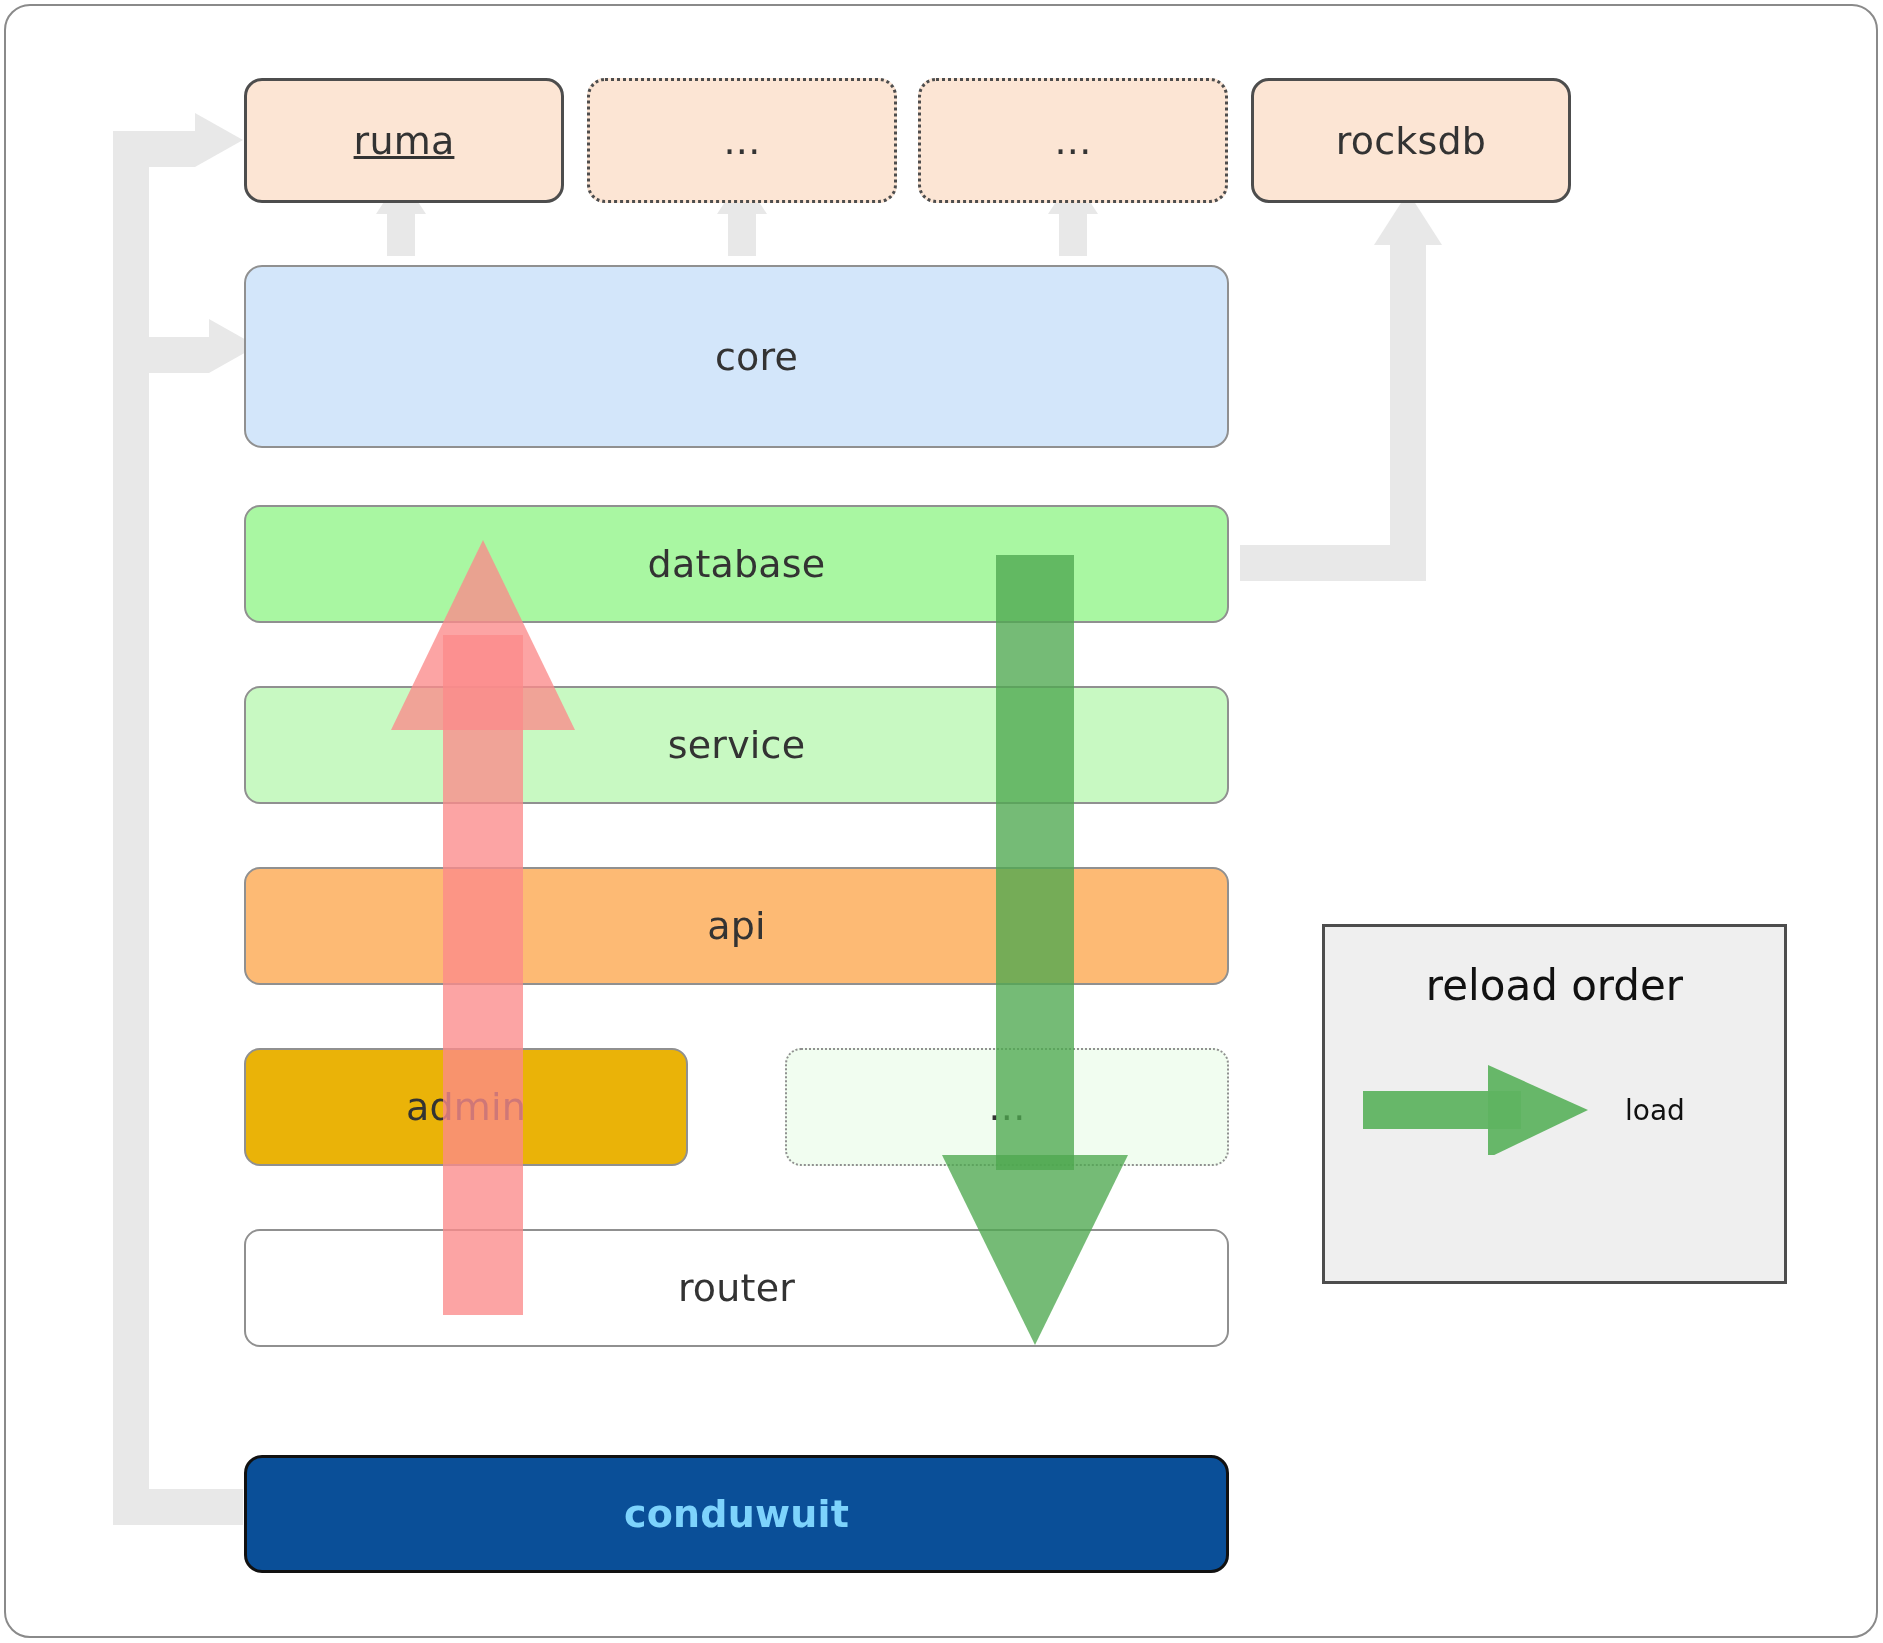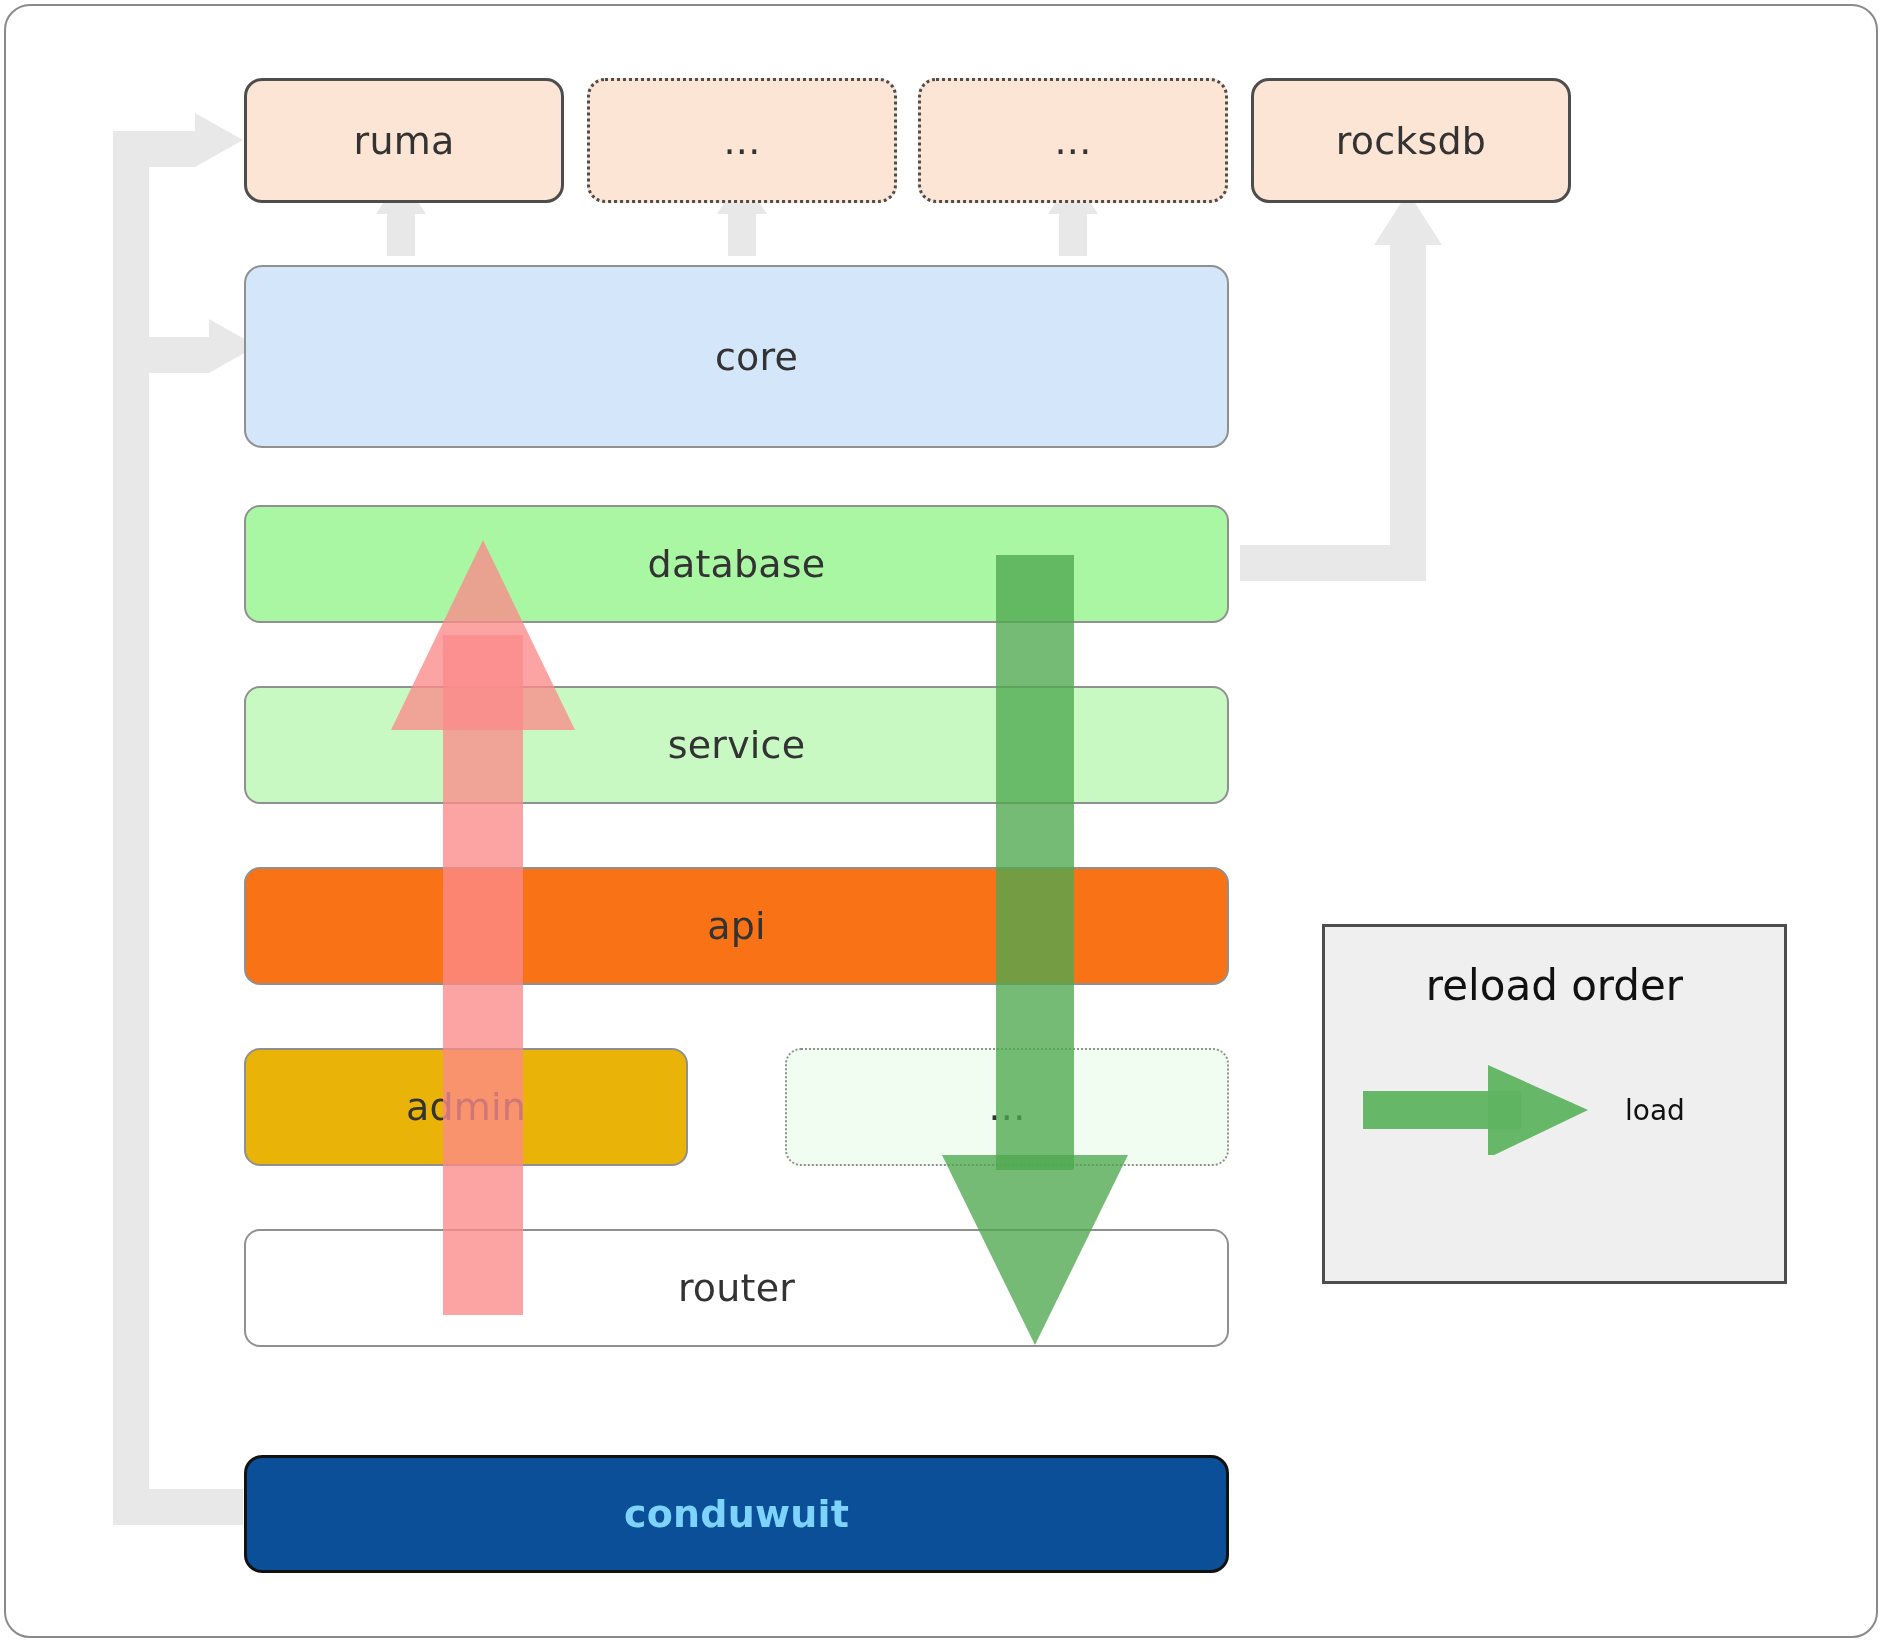--- a/index.html
+++ b/index.html
@@ -136,21 +136,21 @@
       <polygon class="grey-fill" points="1048,214 1073,176 1098,214"></polygon>
     </g>
 
     <g class="grey-fill">
       <rect x="1240" y="545" width="186" height="36"></rect>
       <rect x="1390" y="230" width="36" height="351"></rect>
     </g>
     <polygon class="grey-fill" points="1374,245 1408,192 1442,245"></polygon>
   </svg>
 
-  <div class="node node-top" style="left:244px; top:78px; width:320px; height:125px;">
+  <div class="node node-top" style="left:244px; top:78px; width:320px; height:125px;text-decoration:underline;">
     <span>ruma</span>
   </div>
   <div class="node node-top dotted" style="left:587px; top:78px; width:310px; height:125px;">
     <span>...</span>
   </div>
   <div class="node node-top dotted" style="left:918px; top:78px; width:310px; height:125px;">
     <span>...</span>
   </div>
   <div class="node node-top" style="left:1251px; top:78px; width:320px; height:125px;">
     <span>rocksdb</span>
@@ -161,21 +161,21 @@
   </div>
 
   <div class="node node-stack" style="left:244px; top:505px; width:985px; height:118px; background:#a9f7a2;">
     <span>database</span>
   </div>
 
   <div class="node node-stack" style="left:244px; top:686px; width:985px; height:118px; background:#c8f9c2;">
     <span>service</span>
   </div>
 
-  <div class="node node-stack" style="left:244px; top:867px; width:985px; height:118px; background:#f97316;">
+  <div class="node node-stack" style="left:244px; top:867px; width:985px; height:118px; background:#fdba74;">
     <span>api</span>
   </div>
 
   <div class="node node-stack" style="left:244px; top:1048px; width:444px; height:118px; background:#eab308;">
     <span>admin</span>
   </div>
 
   <div class="node node-stack dotted" style="left:785px; top:1048px; width:444px; height:118px; background:#f1fdf0;">
     <span>...</span>
   </div>

